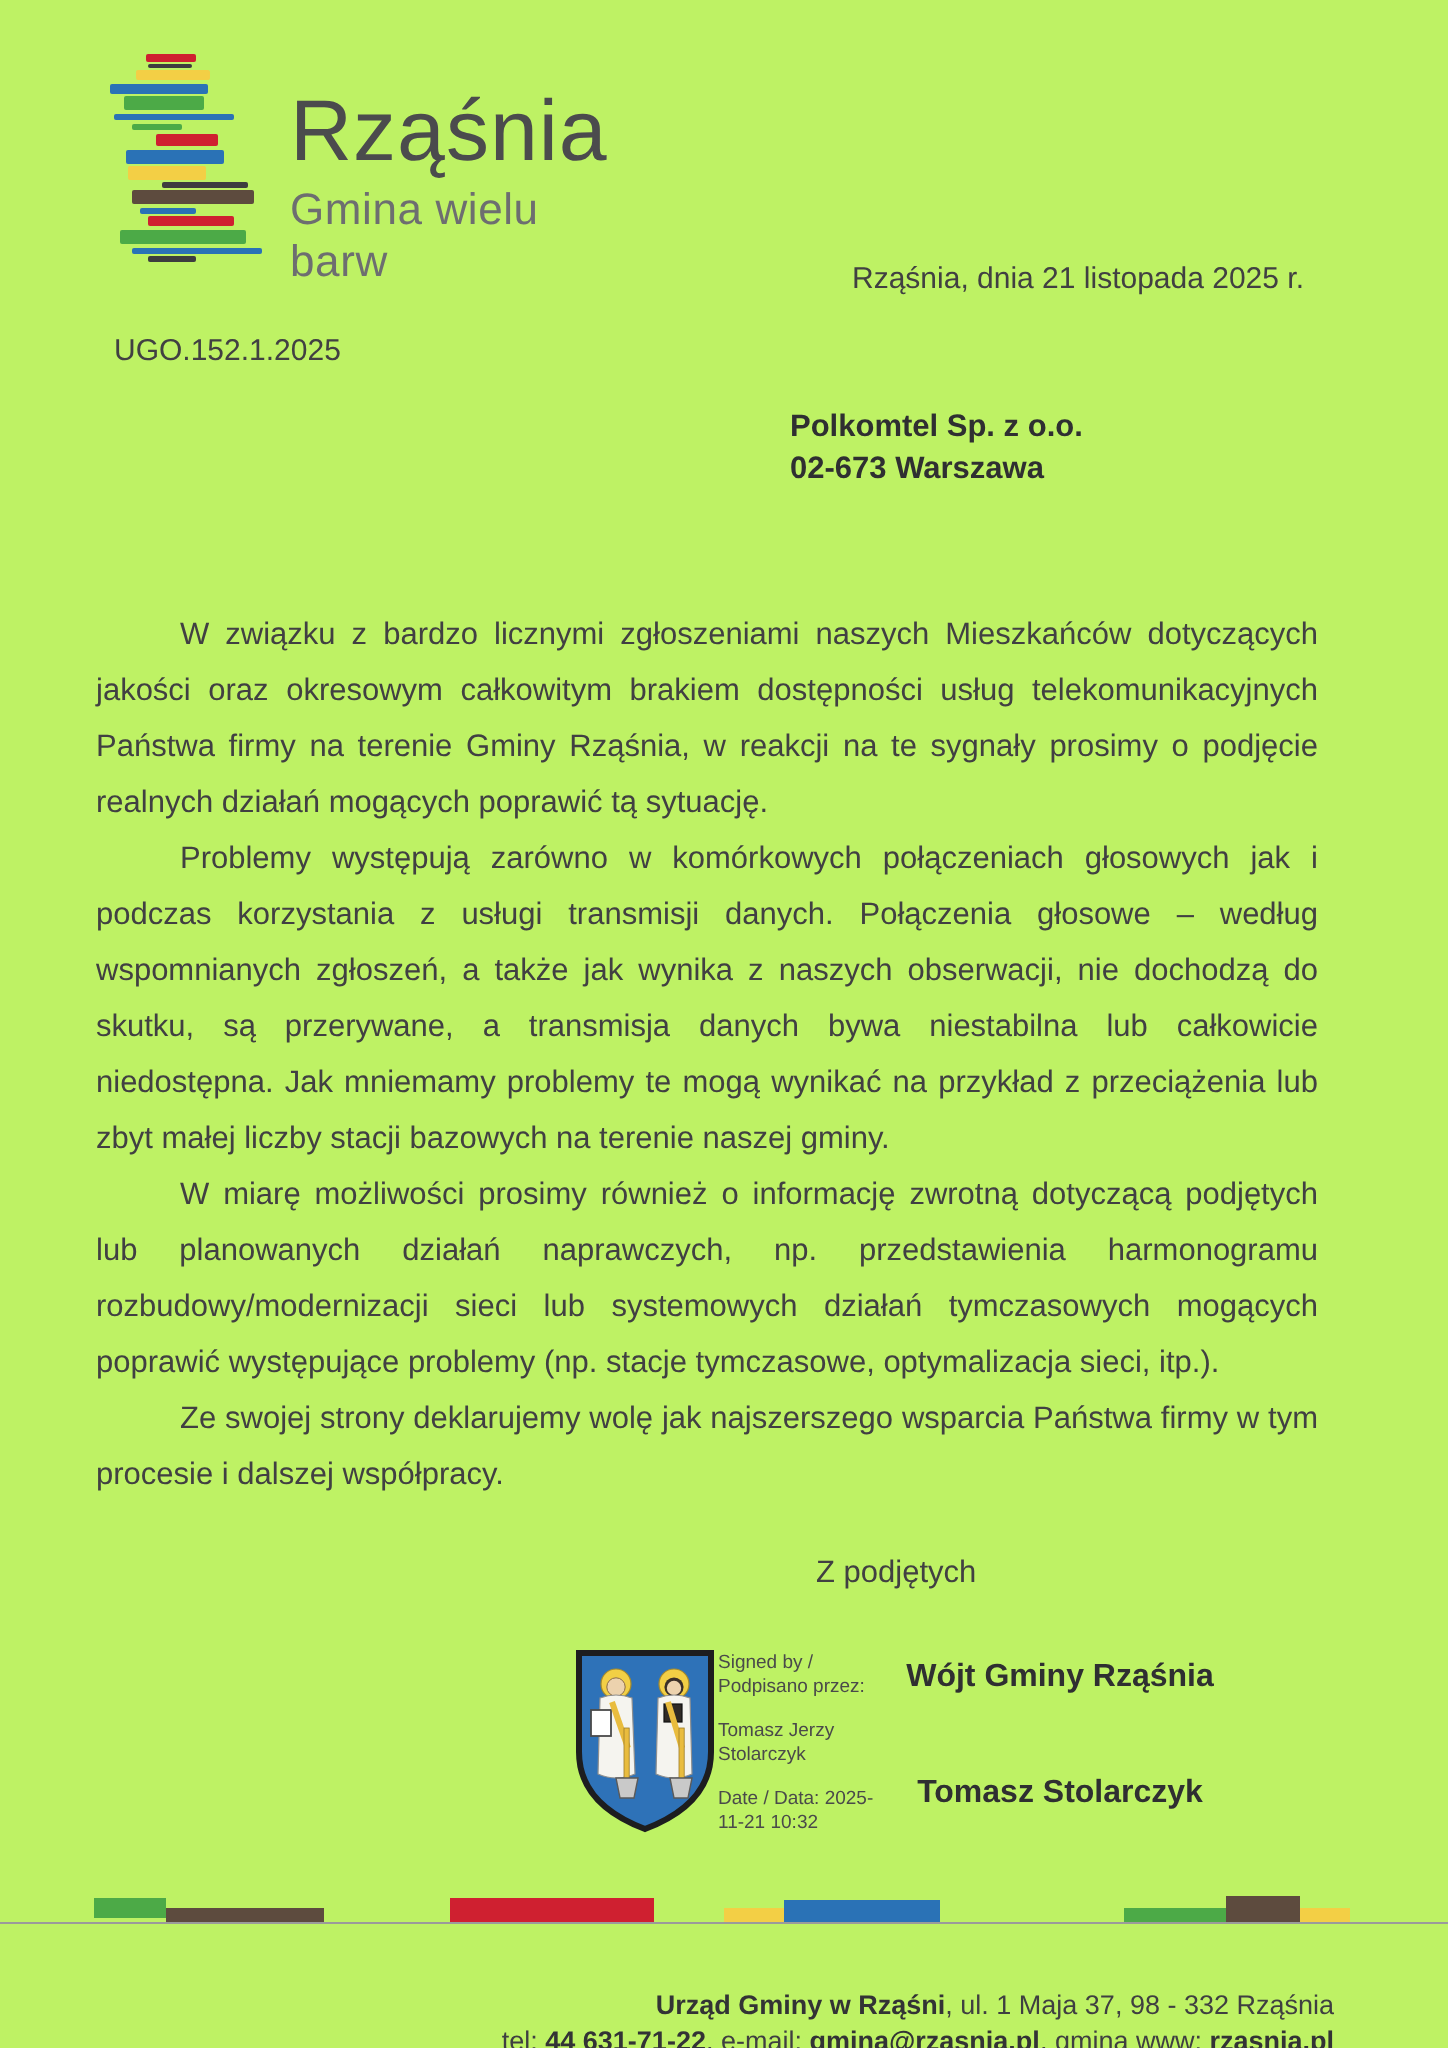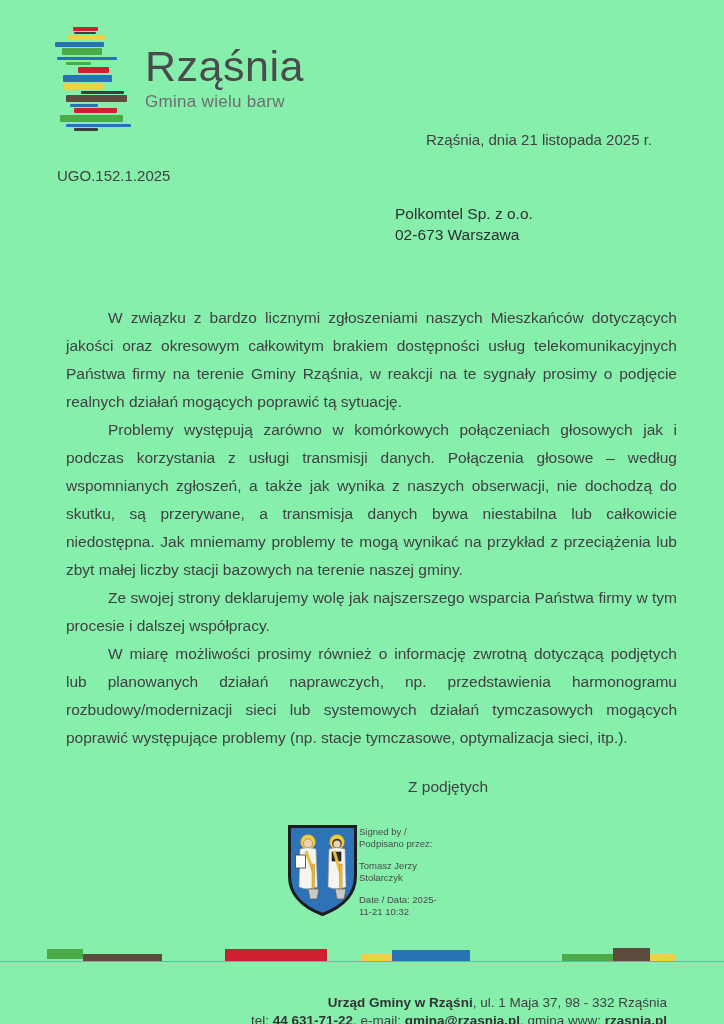--- a/index.html
+++ b/index.html
@@ -2,48 +2,48 @@
 <html><head>
 <meta charset="utf-8">
 <style>
   * { margin: 0; padding: 0; box-sizing: border-box; }
   html, body { background: #ffffff; }
   body { font-family: "Liberation Sans", "DejaVu Sans", sans-serif; }
   .page {
     position: relative;
     width: 724px;
     height: 1024px;
-    background: #86efac;
+    background: #bef264;
     overflow: hidden;
     color: #414042;
   }
 
   
   .logo { position: absolute; left: 48px; top: 27px; width: 240px; height: 108px; }
   .logo-bars { position: absolute; left: 0; top: 0; width: 90px; height: 108px; }
   .logo-bars div { position: absolute; border-radius: 1px; }
   .c-red    { background: #cf2030; }
   .c-yellow { background: #f3cf45; }
   .c-blue   { background: #2a72b6; }
   .c-green  { background: #4caa47; }
   .c-brown  { background: #5d4b3e; }
   .c-dark   { background: #3d3d3f; }
   .logo-text { position: absolute; left: 97px; top: 16px; }
   .logo-title { font-size: 43px; font-weight: 500; color: #4b4b4d; letter-spacing: 0.5px; line-height: 1.1; }
-  .logo-tagline { font-size: 17px; color: #6d6e70; margin-top: 2px; letter-spacing: 0.3px; }
+  .logo-tagline { font-size: 22px; color: #6d6e70; margin-top: 2px; letter-spacing: 0.3px; }
 
   
   .date-line { position: absolute; top: 131px; right: 72px; font-size: 15px; color: #414042; }
   .reference { position: absolute; top: 167px; left: 57px; font-size: 15px; color: #414042; }
 
   
-  .recipient { position: absolute; top: 203px; left: 395px; font-size: 15.5px; font-weight: normal; line-height: 21px; color: #2f2f31; }
+  .recipient { position: absolute; top: 203px; left: 395px; font-size: 15.5px; font-weight: bold; line-height: 21px; color: #2f2f31; }
 
   
-  .letter-body { position: absolute; top: 304px; left: 66px; width: 611px; }
+  .letter-body { position: absolute; top: 304px; left: 48px; width: 611px; }
   .letter-body p {
     font-size: 15.5px;
     line-height: 28px;
     text-align: justify;
     text-indent: 42px;
     color: #414042;
   }
 
   
   .closing { position: absolute; top: 778px; left: 408px; font-size: 15.5px; color: #414042; }
@@ -95,22 +95,22 @@
   <div class="reference">UGO.152.1.2025</div>
 
   <div class="recipient">
     <div>Polkomtel Sp. z o.o.</div>
     <div>02-673 Warszawa</div>
   </div>
 
   <div class="letter-body">
     <p>W związku z bardzo licznymi zgłoszeniami naszych Mieszkańców dotyczących jakości oraz okresowym całkowitym brakiem dostępności usług telekomunikacyjnych Państwa firmy na terenie Gminy Rząśnia, w reakcji na te sygnały prosimy o podjęcie realnych działań mogących poprawić tą sytuację.</p>
     <p>Problemy występują zarówno w komórkowych połączeniach głosowych jak i podczas korzystania z usługi transmisji danych. Połączenia głosowe – według wspomnianych zgłoszeń, a także jak wynika z naszych obserwacji, nie dochodzą do skutku, są przerywane, a transmisja danych bywa niestabilna lub całkowicie niedostępna. Jak mniemamy problemy te mogą wynikać na przykład z przeciążenia lub zbyt małej liczby stacji bazowych na terenie naszej gminy.</p>
+    <p>W miarę możliwości prosimy również o informację zwrotną dotyczącą podjętych lub planowanych działań naprawczych, np. przedstawienia harmonogramu rozbudowy/modernizacji sieci lub systemowych działań tymczasowych mogących poprawić występujące problemy (np. stacje tymczasowe, optymalizacja sieci, itp.).</p>
     <p>Ze swojej strony deklarujemy wolę jak najszerszego wsparcia Państwa firmy w tym procesie i dalszej współpracy.</p>
-    <p>W miarę możliwości prosimy również o informację zwrotną dotyczącą podjętych lub planowanych działań naprawczych, np. przedstawienia harmonogramu rozbudowy/modernizacji sieci lub systemowych działań tymczasowych mogących poprawić występujące problemy (np. stacje tymczasowe, optymalizacja sieci, itp.).</p>
   </div>
 
   <div class="closing">Z podjętych</div>
 
   <svg class="coat-of-arms" viewBox="0 0 71 93" xmlns="http://www.w3.org/2000/svg">
     <path d="M2.5,2.5 H68.5 V52 Q68.5,78 35.5,90.5 Q2.5,78 2.5,52 Z" fill="#2e72b8" stroke="#1d1d1f" stroke-width="3"></path>
 
     <circle cx="21" cy="18" r="7.5" fill="#f2cf45" stroke="#a88a2a" stroke-width="0.6"></circle>
     <circle cx="21" cy="19.5" r="4.6" fill="#ecd2ae" stroke="#8a6b4a" stroke-width="0.5"></circle>
     <path d="M13,25 Q21,22 29,25 L30.5,63 Q21,67 12,63 Z" fill="#f5f4ef" stroke="#8f8f8f" stroke-width="0.6"></path>
@@ -137,20 +137,24 @@
     <div class="grp">
       <div>Tomasz Jerzy</div>
       <div>Stolarczyk</div>
     </div>
     <div class="grp">
       <div>Date / Data: 2025-</div>
       <div>11-21 10:32</div>
     </div>
   </div>
 
+  <div class="signatory">
+    <div class="sig-title">Wójt Gminy Rząśnia</div>
+    <div class="sig-name">Tomasz Stolarczyk</div>
+  </div>
 
   <div class="footer-bars">
     <div class="c-green" style="left:47px;  top:949px; width:36px;  height:10px;"></div>
     <div class="c-brown" style="left:83px;  top:954px; width:79px;  height:7px;"></div>
     <div class="c-red" style="left:225px; top:949px; width:102px; height:12px;"></div>
     <div class="c-yellow" style="left:362px; top:954px; width:31px;  height:7px;"></div>
     <div class="c-blue" style="left:392px; top:950px; width:78px;  height:11px;"></div>
     <div class="c-green" style="left:562px; top:954px; width:53px;  height:7px;"></div>
     <div class="c-brown" style="left:613px; top:948px; width:37px;  height:13px;"></div>
     <div class="c-yellow" style="left:650px; top:954px; width:25px;  height:7px;"></div>

